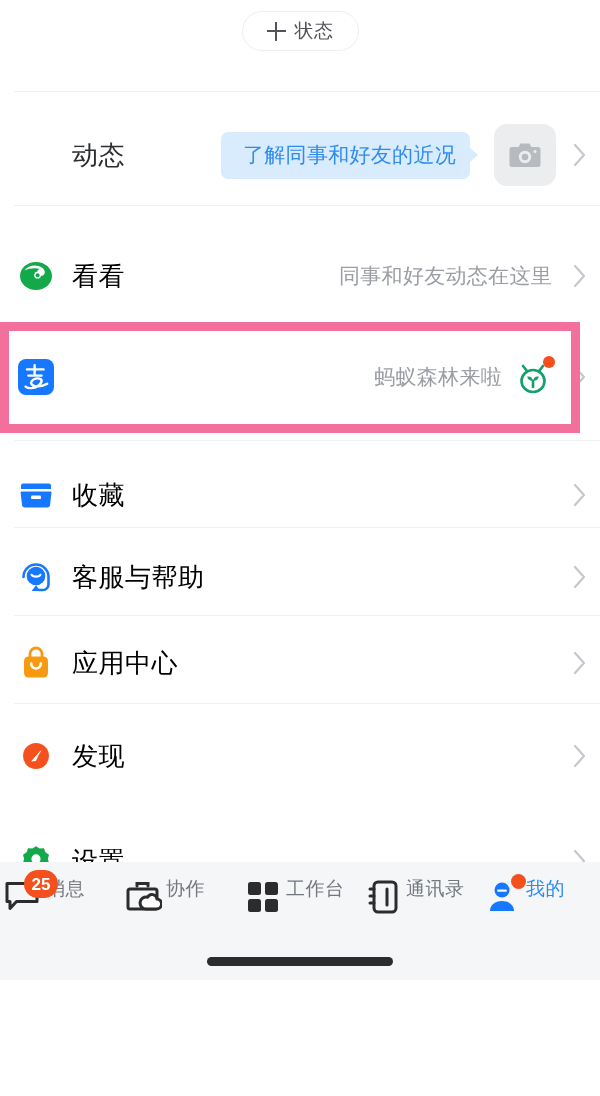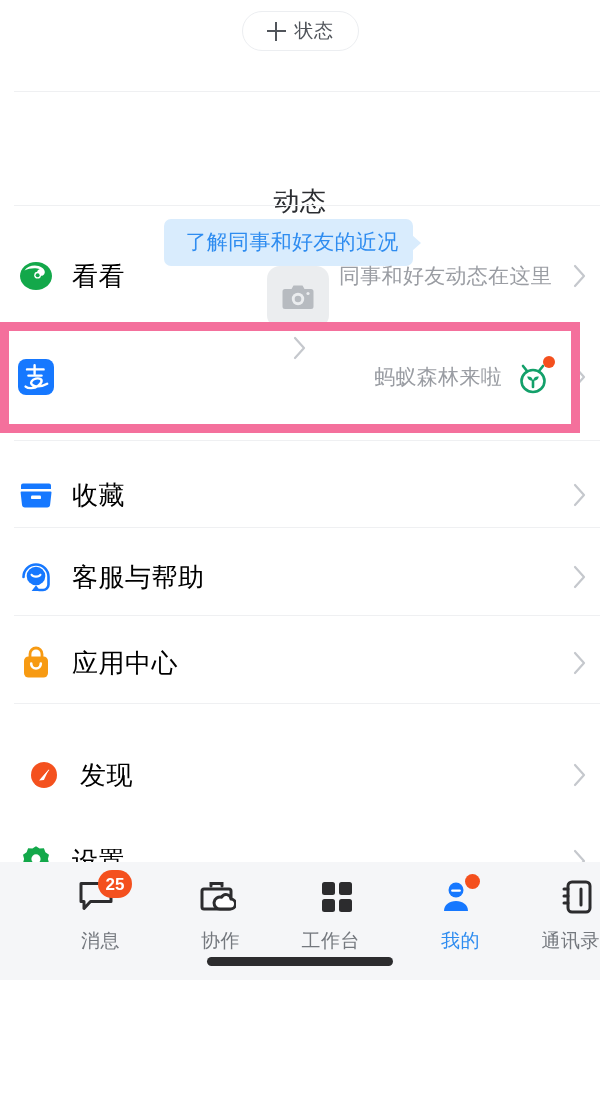--- a/index.html
+++ b/index.html
@@ -53,21 +53,21 @@
   .row .spacer{ flex:1 1 auto; }
   .row .sub{
     font-size:21px; color:#9a9da3; white-space:nowrap; letter-spacing:.3px;
   }
   .chev{
     flex:0 0 40px; width:40px; display:flex; align-items:center; justify-content:center;
   }
   .chev svg{ display:block; }
 
   
-  .row-dynamic{ top:112px; height:86px;flex-direction:column; }
+  .row-dynamic{ top:112px; height:86px; }
   .row-dynamic .label{ color:#2b2d31; }
   .bubble{
     position:relative; background:#d9ecfd; color:#2e8cf0;
     font-size:21px; letter-spacing:.3px;
     padding:9px 14px 10px 22px; border-radius:7px;
     white-space:nowrap; margin-right:24px;
   }
   .bubble::after{
     content:""; position:absolute; right:-8px; top:50%;
     transform:translateY(-50%);
@@ -87,21 +87,21 @@
     border:9px solid #f4709c; background:transparent; pointer-events:none;
   }
 
   
   .bottom-nav{
     position:absolute; left:0; bottom:0; width:600px; height:118px;
     background:#f5f6f8; display:flex; align-items:flex-start;
   }
   .nav-item{
     flex:1 1 0; height:104px; padding-top:14px;
-    display:flex; flex-direction:column; align-items:flex-end; gap:10px;
+    display:flex; flex-direction:row; align-items:flex-start; gap:0;
     position:relative;
   }
   .nav-ico{ position:relative; width:46px; height:42px;
     display:flex; align-items:center; justify-content:center; }
   .nav-label{ font-size:19px; color:#74787e; letter-spacing:.5px; }
   .nav-item.active .nav-label{ color:#2e8cf0; }
   .badge{
     position:absolute; top:-6px; left:24px;
     min-width:34px; height:28px; padding:0 5px;
     background:#f4501e; border-radius:14px; color:#fff;
@@ -254,21 +254,21 @@
     <span class="spacer"></span>
     <div class="chev">
       <svg width="14" height="24" viewBox="0 0 14 24">
         <path d="M2 2l9 10-9 10" stroke="#c5c8cd" stroke-width="2.2" fill="none" stroke-linecap="round" stroke-linejoin="round"></path>
       </svg>
     </div>
   </div>
 
   <div class="divider" style="top:703px;"></div>
 
-  <div class="row" style="top:734px;height:82px;padding-left:8px;">
+  <div class="row" style="top:715px;height:82px;">
     <div class="icon-slot">
       <svg width="38" height="38" viewBox="0 0 38 38">
         <circle cx="19" cy="19" r="13" fill="#f4511e"></circle>
         <path d="M23.8 13.4L16.4 22l-2.2 2.6 2.8-1.9 7.4-8.6z" fill="#ffffff"></path>
         <path d="M23.8 13.4l-4.9 10.6-4.7.6 2.2-2.6 7.4-8.6z" fill="#ffffff"></path>
       </svg>
     </div>
     <span class="label">发现</span>
     <span class="spacer"></span>
     <div class="chev">
@@ -322,38 +322,38 @@
         <svg width="36" height="36" viewBox="0 0 36 36">
           <rect x="3" y="3" width="13" height="13" rx="2.5" fill="#2c2c2e"></rect>
           <rect x="20" y="3" width="13" height="13" rx="2.5" fill="#2c2c2e"></rect>
           <rect x="3" y="20" width="13" height="13" rx="2.5" fill="#2c2c2e"></rect>
           <rect x="20" y="20" width="13" height="13" rx="2.5" fill="#2c2c2e"></rect>
         </svg>
       </div>
       <span class="nav-label">工作台</span>
     </div>
 
+    <div class="nav-item">
+      <div class="nav-ico">
+        <svg width="34" height="36" viewBox="0 0 34 36">
+          <rect x="8" y="3" width="22" height="30" rx="4" stroke="#2c2c2e" stroke-width="3" fill="none"></rect>
+          <path d="M21 10v16" stroke="#2c2c2e" stroke-width="3" stroke-linecap="round"></path>
+          <path d="M4 10h4M4 17h4M4 24h4" stroke="#2c2c2e" stroke-width="3" stroke-linecap="round"></path>
+        </svg>
+      </div>
+      <span class="nav-label">通讯录</span>
+    </div>
+
     <div class="nav-item active">
       <div class="nav-ico">
         <svg width="36" height="36" viewBox="0 0 36 36">
           <circle cx="17" cy="11" r="7.5" fill="#1678ff"></circle>
           <path d="M5 32c0-6.2 5.4-10 12-10s12 3.8 12 10z" fill="#1678ff"></path>
           <path d="M13.3 11.6h7.4" stroke="#ffffff" stroke-width="2.4" stroke-linecap="round"></path>
         </svg>
         <span class="dot-badge"></span>
       </div>
       <span class="nav-label">我的</span>
     </div>
-
-    <div class="nav-item">
-      <div class="nav-ico">
-        <svg width="34" height="36" viewBox="0 0 34 36">
-          <rect x="8" y="3" width="22" height="30" rx="4" stroke="#2c2c2e" stroke-width="3" fill="none"></rect>
-          <path d="M21 10v16" stroke="#2c2c2e" stroke-width="3" stroke-linecap="round"></path>
-          <path d="M4 10h4M4 17h4M4 24h4" stroke="#2c2c2e" stroke-width="3" stroke-linecap="round"></path>
-        </svg>
-      </div>
-      <span class="nav-label">通讯录</span>
-    </div>
   </div>
 
   <div class="home-indicator"></div>
 </div>
 
 </body></html>

